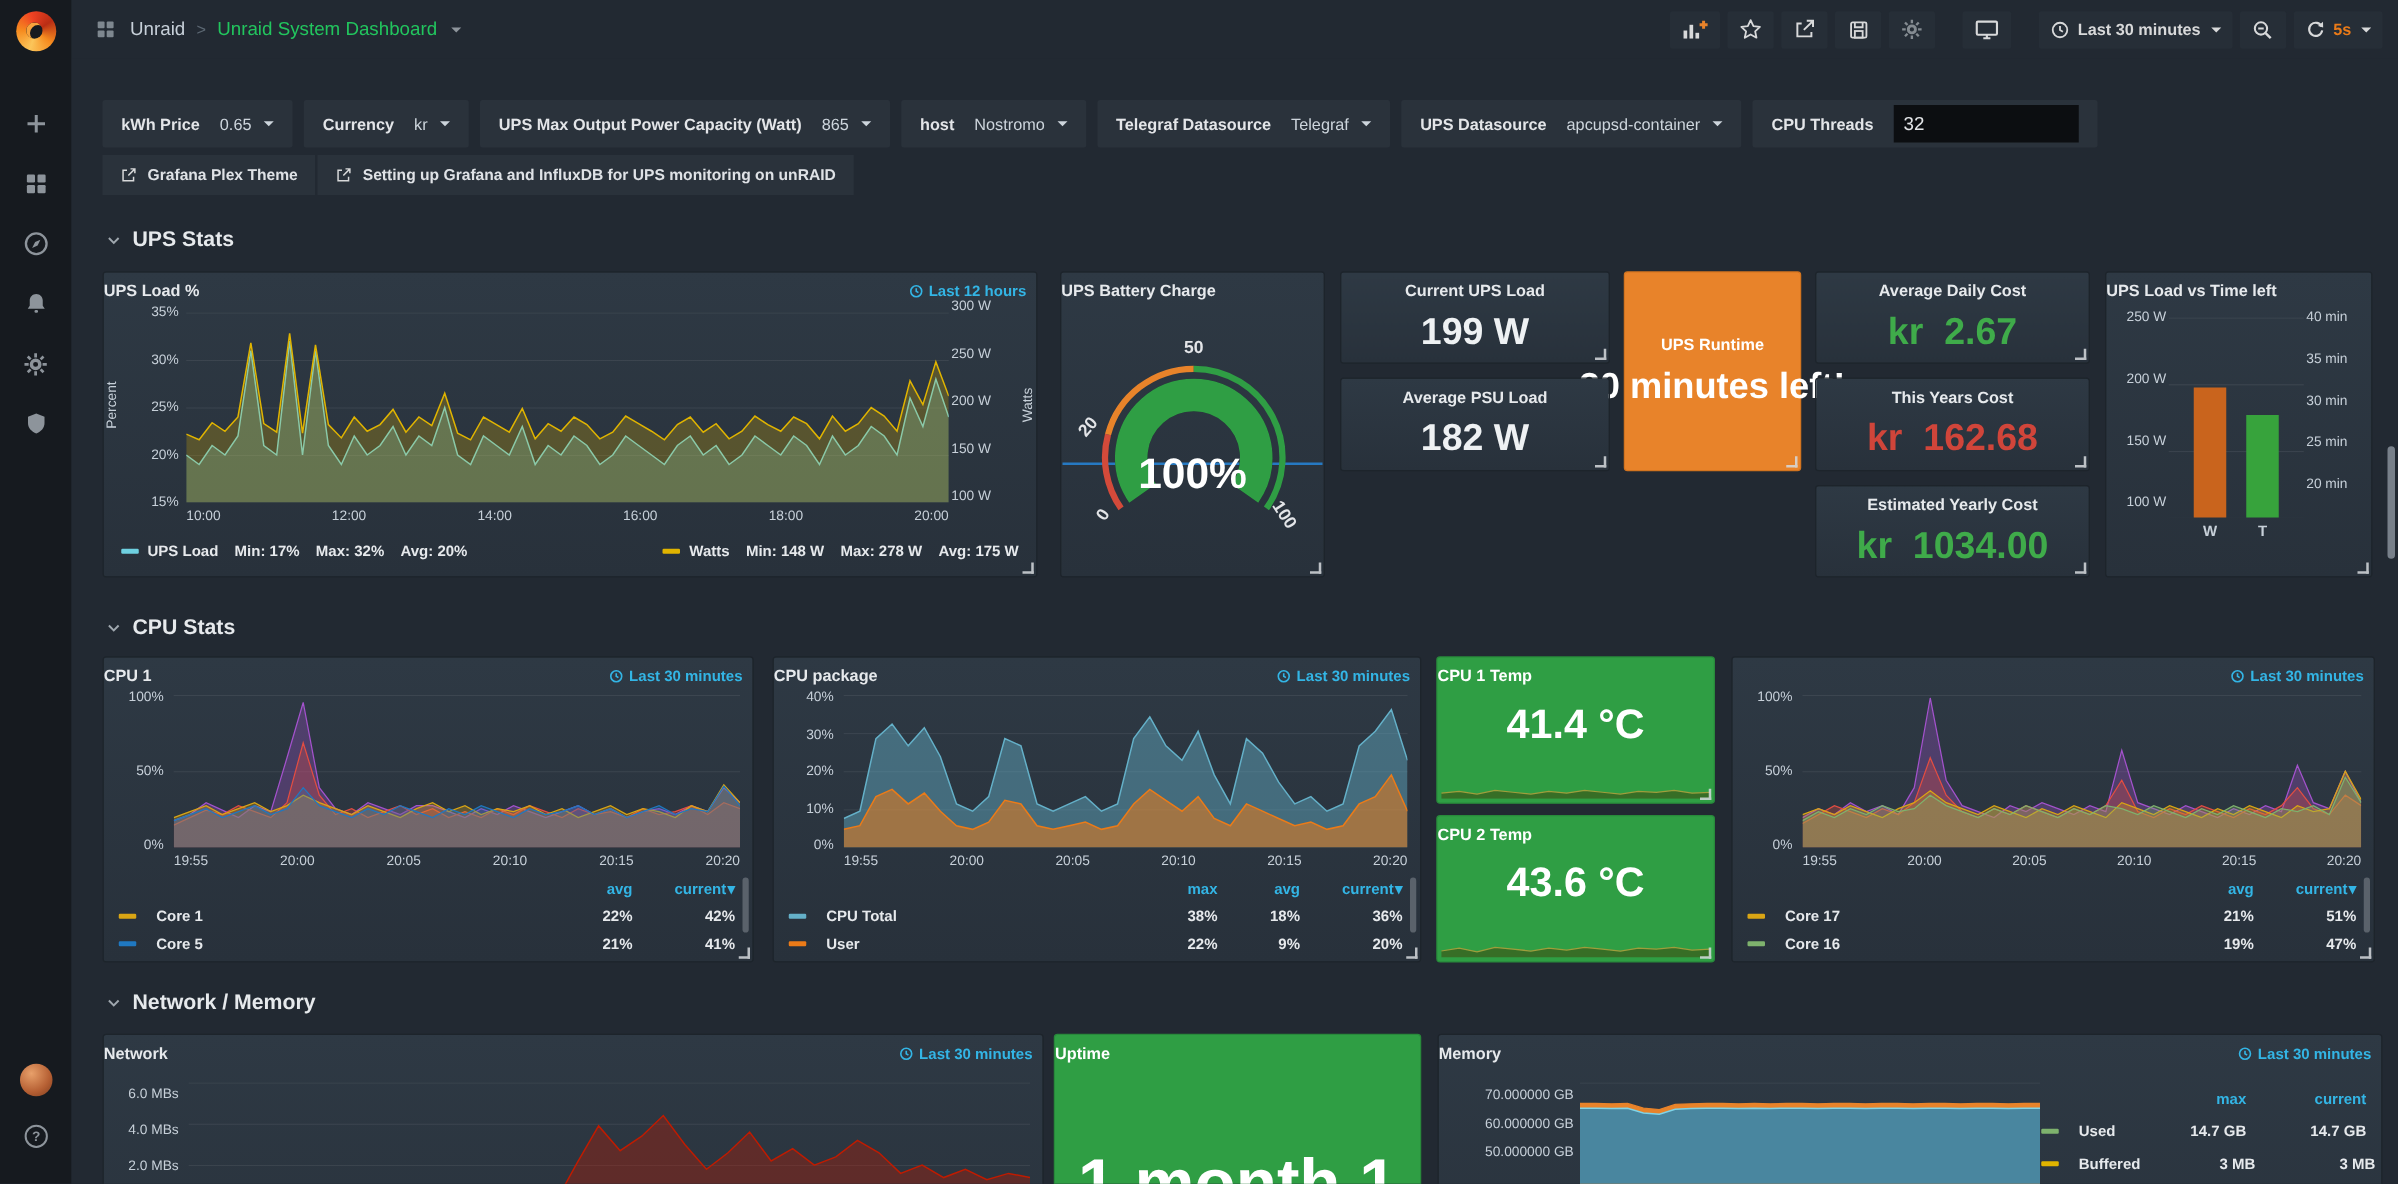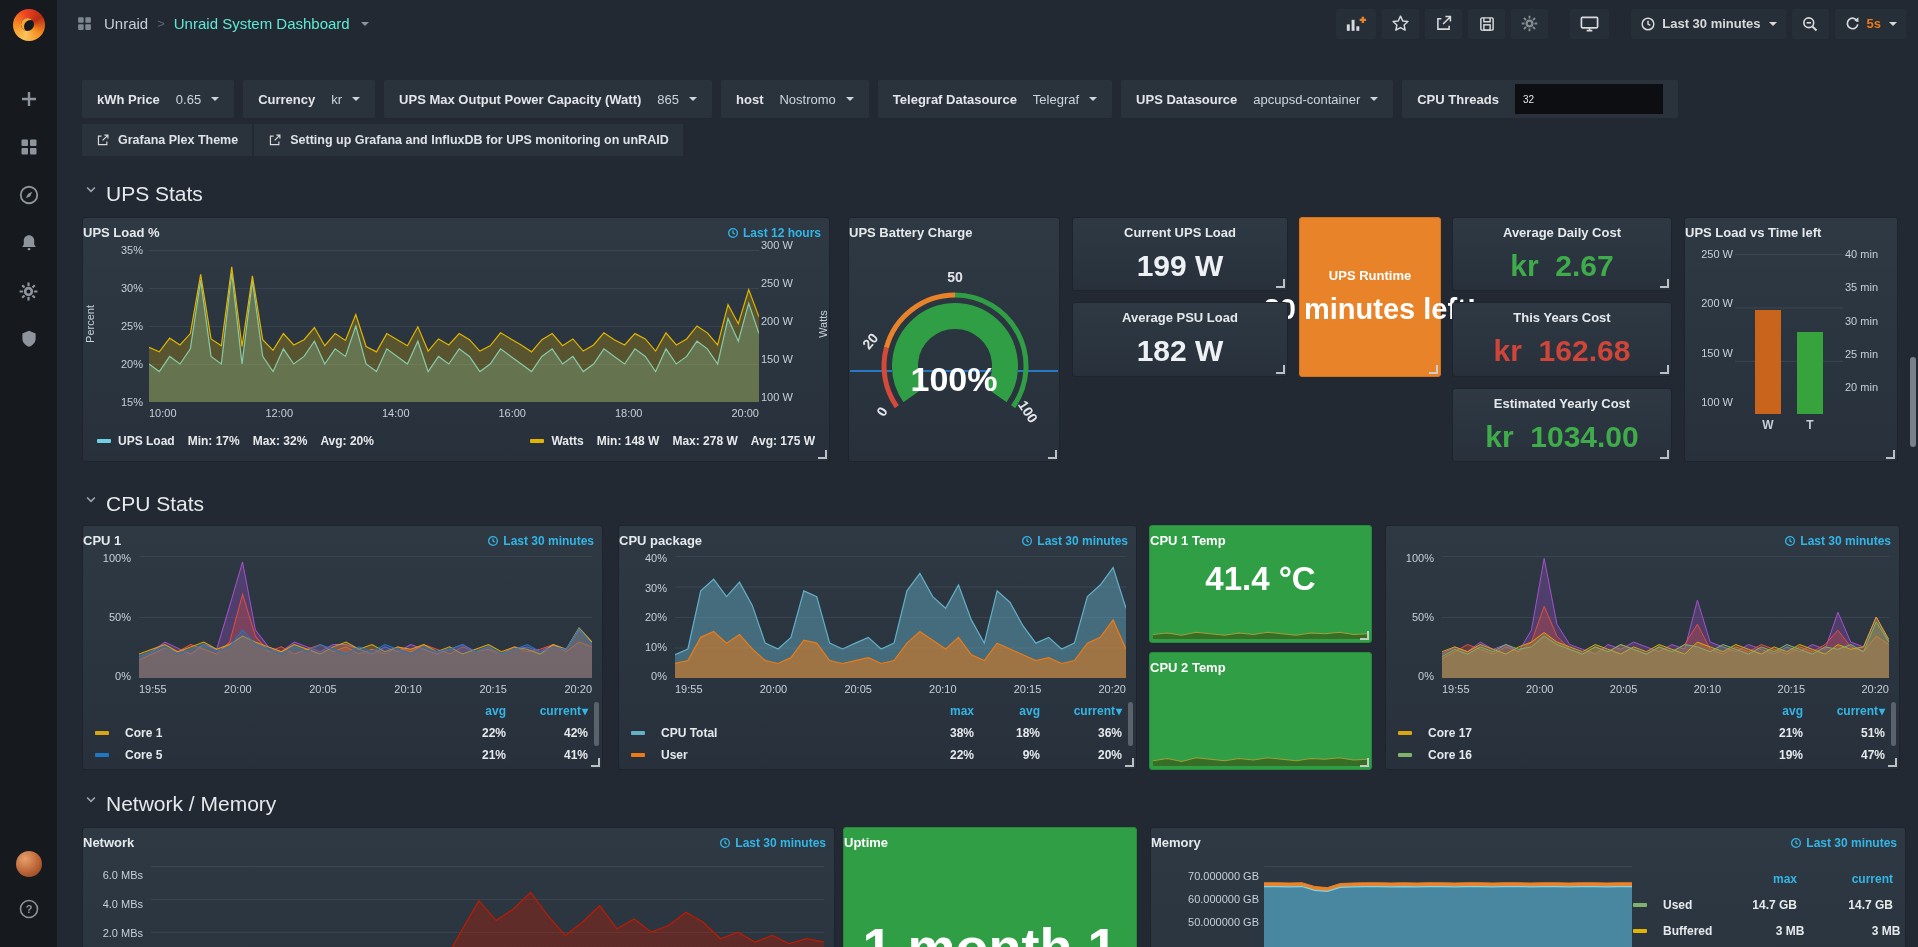--- a/index.html
+++ b/index.html
@@ -17,45 +17,45 @@
 .side-icon{width:36px;height:36px;margin:6px 0;display:flex;align-items:center;justify-content:center;color:#8d949b}
 .side-spacer{flex:1}
 .avatar{width:26px;height:26px;border-radius:50%;margin:8px 0;
   background:radial-gradient(circle at 35% 30%,#e8a06a,#b55f33 60%,#7c3d1f)}
 
 
 .topbar{position:absolute;left:57px;top:0;right:0;height:47px;display:flex;align-items:center;
   justify-content:space-between;padding:0 12px 0 16px;background:#222932;z-index:8}
 .crumb{display:flex;align-items:center;gap:9px;font-size:15px;color:#c7d0d9}
 .crumb .sep{color:#5c6873;font-size:13px}
-.crumb .ttl{color:#5eead4}
+.crumb .ttl{color:#22c55e}
 .caret{display:inline-block;width:0;height:0;border-left:4px solid transparent;
   border-right:4px solid transparent;border-top:4px solid currentColor;margin-left:2px}
 .tb-actions{display:flex;align-items:center;gap:6px}
 .tb-btn{height:30px;min-width:37px;padding:0 9px;background:#262e37;border-radius:2px;
   display:flex;align-items:center;justify-content:center;gap:6px;color:#d8d9da;
   font-size:13px;font-weight:700}
 .tb-gap{width:10px}
 .orange-txt{color:#eb7b18}
 
 
 .var-row{position:absolute;left:82px;top:80px;display:flex;gap:9px;z-index:2}
 .chip{height:38px;background:#2a323b;border-radius:2px;display:flex;align-items:center;
   gap:16px;padding:0 15px;font-size:13px}
 .chip .lab{font-weight:700;color:#e3e5e8;white-space:nowrap}
 .chip .val{color:#cdd5dc;display:flex;align-items:center;gap:8px;white-space:nowrap}
 .chip input{width:148px;height:30px;background:#0c0e11;border:none;color:#e3e5e8;
-  font-size:10px;padding:0 8px;font-family:inherit}
+  font-size:15px;padding:0 8px;font-family:inherit}
 .links-row{position:absolute;left:82px;top:124px;display:flex;gap:2px;z-index:2}
 .link-chip{height:32px;background:#2a323b;display:flex;align-items:center;gap:8px;
   padding:0 14px;font-size:12.5px;font-weight:700;color:#dfe2e6}
 
 
-.sec-head{position:absolute;display:flex;align-items:flex-start;gap:8px;font-size:21px;
-  font-weight:400;color:#e6e9ec}
+.sec-head{position:absolute;display:flex;align-items:center;gap:8px;font-size:17px;
+  font-weight:700;color:#e6e9ec}
 .panel{position:absolute;background:linear-gradient(180deg,#2e3944 0%,#28313b 100%);
   border:1px solid #1d242b;border-radius:3px}
 .panel::after,.stat::after{content:"";position:absolute;right:2px;bottom:2px;width:7px;height:7px;
   border-right:2px solid #d6dade;border-bottom:2px solid #d6dade;opacity:.85}
 .p-title{position:absolute;top:7px;left:0;right:0;text-align:left;font-size:13px;
   font-weight:700;color:#e6e9ec;z-index:2}
 .p-time{position:absolute;top:8px;right:8px;display:flex;align-items:center;gap:4px;
   color:#33b5e5;font-size:12px;font-weight:700;z-index:3}
 .yticks{position:absolute;display:flex;flex-direction:column;justify-content:space-between;
   font-size:11px;color:#c7d0d9}
@@ -593,20 +593,21 @@
   <div class="big-val" style="top:34px;font-size:33px">41.4 °C</div>
   <div class="spark">
       <svg viewBox="0 0 100 100" preserveAspectRatio="none">
         <path d="M0,100 L0.00,82.86 L6.67,77.14 L13.33,85.71 L20.00,74.29 L26.67,80.00 L33.33,85.71 L40.00,77.14 L46.67,82.86 L53.33,74.29 L60.00,80.00 L66.67,85.71 L73.33,77.14 L80.00,80.00 L86.67,74.29 L93.33,82.86 L100.00,80.00 L100,100 Z" fill="rgba(63,62,8,0.50)"></path>
         <polyline points="0.00,82.86 6.67,77.14 13.33,85.71 20.00,74.29 26.67,80.00 33.33,85.71 40.00,77.14 46.67,82.86 53.33,74.29 60.00,80.00 66.67,85.71 73.33,77.14 80.00,80.00 86.67,74.29 93.33,82.86 100.00,80.00" fill="none" stroke="#9e9e3c" stroke-width="1" vector-effect="non-scaling-stroke"></polyline>
       </svg>
     </div>
 </div>
 <div class="panel green" style="left:1149px;top:652px;width:223px;height:118px">
   <div class="p-title">CPU 2 Temp</div>
+  <div class="big-val" style="top:34px;font-size:33px">43.6 °C</div>
   <div class="spark">
       <svg viewBox="0 0 100 100" preserveAspectRatio="none">
         <path d="M0,100 L0.00,80.00 L6.67,71.43 L13.33,82.86 L20.00,68.57 L26.67,74.29 L33.33,80.00 L40.00,71.43 L46.67,77.14 L53.33,68.57 L60.00,74.29 L66.67,80.00 L73.33,71.43 L80.00,74.29 L86.67,68.57 L93.33,77.14 L100.00,74.29 L100,100 Z" fill="rgba(63,62,8,0.50)"></path>
         <polyline points="0.00,80.00 6.67,71.43 13.33,82.86 20.00,68.57 26.67,74.29 33.33,80.00 40.00,71.43 46.67,77.14 53.33,68.57 60.00,74.29 66.67,80.00 73.33,71.43 80.00,74.29 86.67,68.57 93.33,77.14 100.00,74.29" fill="none" stroke="#9e9e3c" stroke-width="1" vector-effect="non-scaling-stroke"></polyline>
       </svg>
     </div>
 </div>
 
 <div class="panel" style="left:1385px;top:525px;width:515px;height:245px">
   <div class="p-time">

